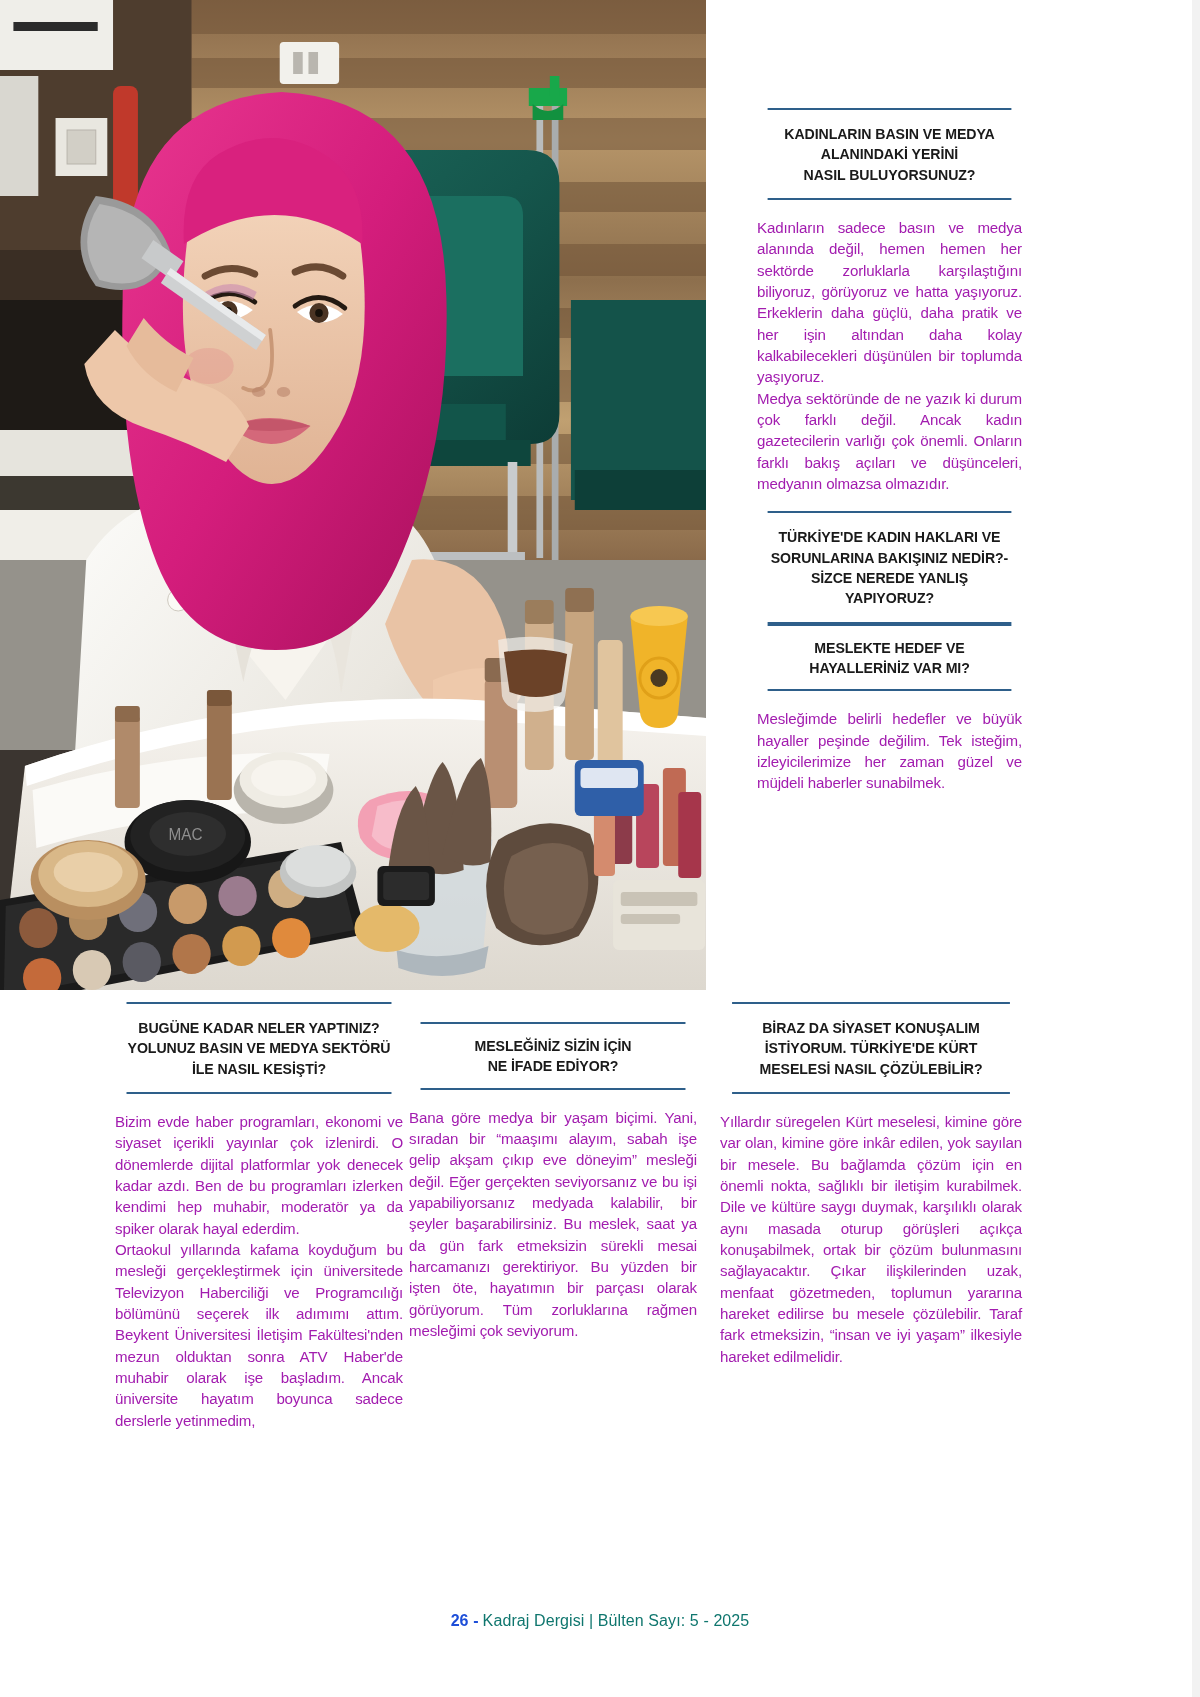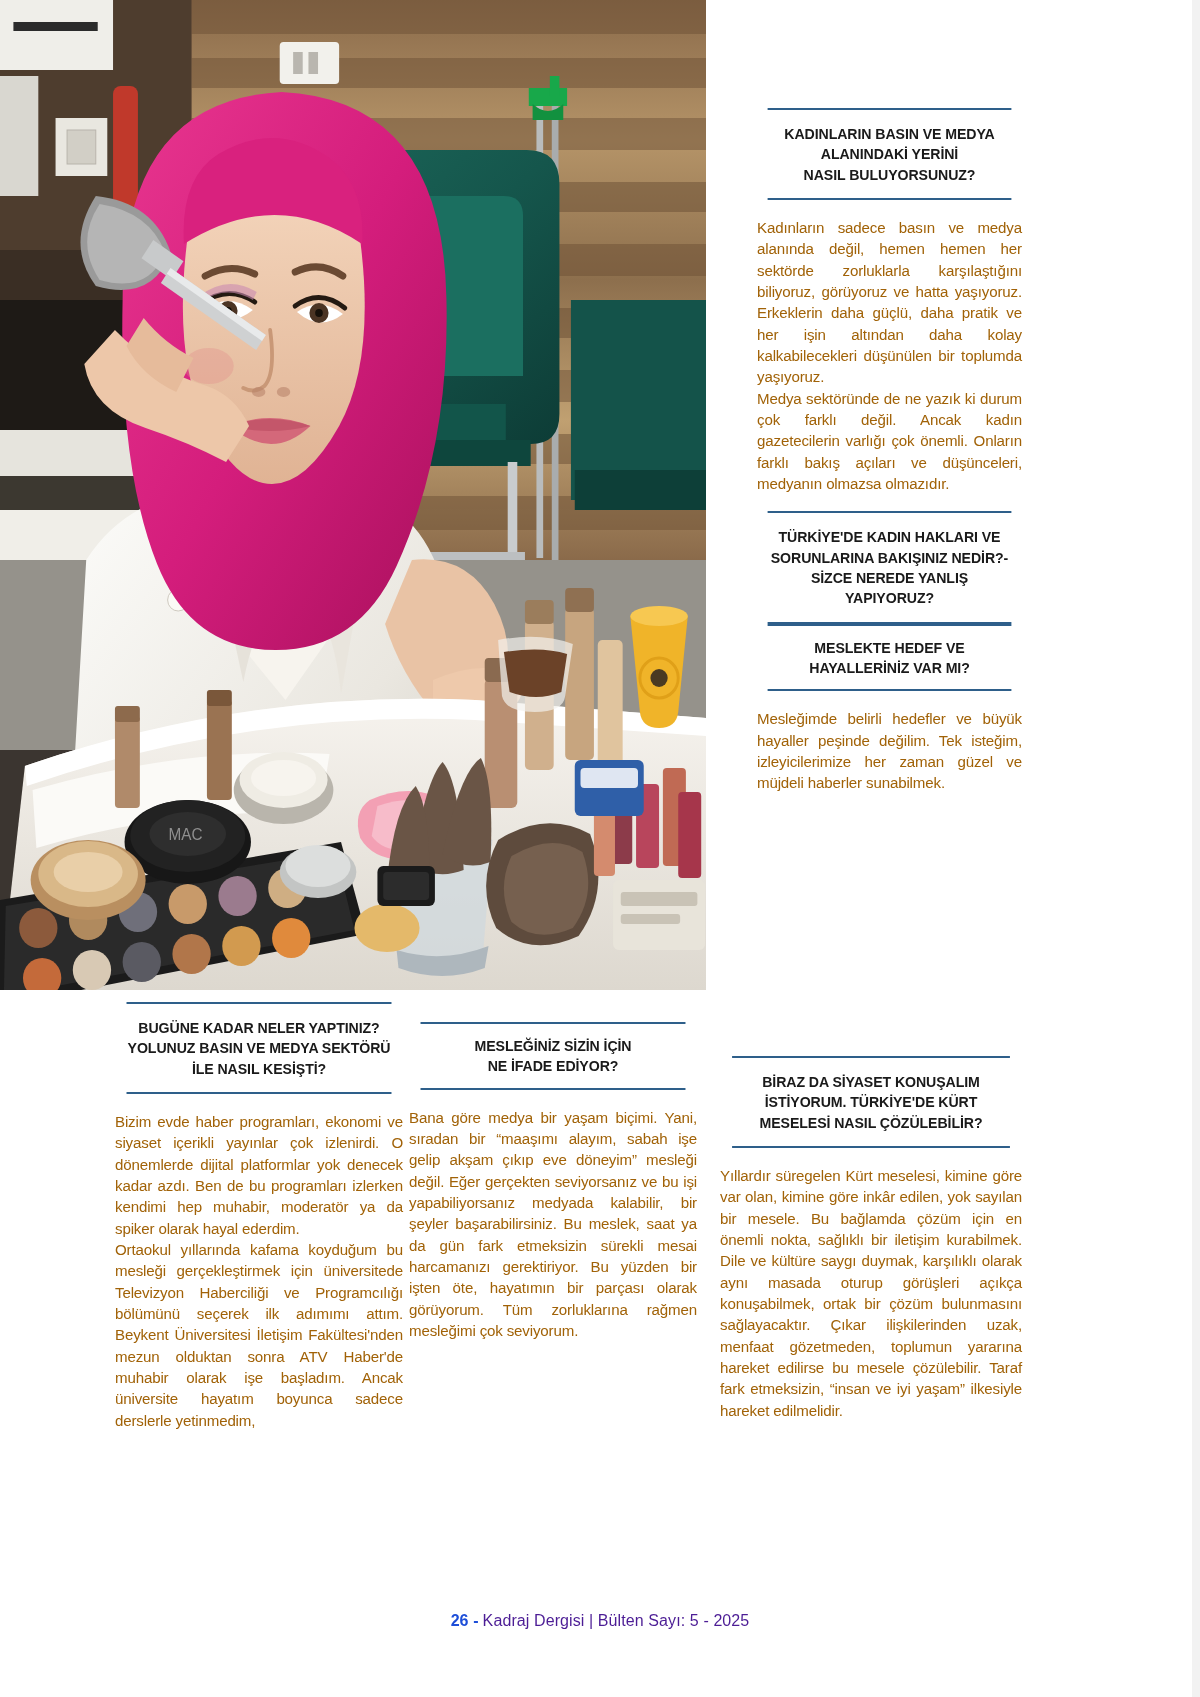--- a/index.html
+++ b/index.html
@@ -43,21 +43,21 @@
     top: 1002px;
     width: 288px;
   }
   .col-mid-bottom {
     left: 409px;
     top: 1002px;
     width: 288px;
   }
   .col-right-bottom {
     left: 720px;
-    top: 1056px;
+    top: 1002px;
     width: 302px;
   }
 
   
   .qhead {
     text-align: center;
     font-weight: bold;
     color: #1a1a1a;
     font-size: 15.4px;
     line-height: 1.32;
@@ -71,21 +71,21 @@
     border-top: 2.5px solid #2e5f8a;
     border-bottom: 2.5px solid #2e5f8a;
   }
   .qhead.tight { padding: 12px 0 11px 0; }
 
   
   .body-p {
     margin: 0;
     text-align: justify;
     text-justify: inter-word;
-    color: #a16207;
+    color: #a21caf;
     font-size: 15.1px;
     line-height: 1.415;
     font-family: "Liberation Sans Narrow", "Liberation Sans", sans-serif;
     letter-spacing: -0.15px;
     hyphens: manual;
   }
   .body-p + .body-p { margin-top: 0; }
   .gap-top { margin-top: 17px; }
   .gap-bottom { margin-bottom: 17px; }
   .last-line-left { text-align-last: left; }
@@ -100,21 +100,21 @@
     font-size: 16px;
     font-family: "Liberation Sans", sans-serif;
     color: #7d7d7d;
     letter-spacing: 0.1px;
   }
   .footer .pagenum {
     color: #1d4ed8;
     font-weight: bold;
     margin-right: 4px;
   }
-  .footer .ftxt { color: #4c1d95; margin-top: 29px; }
+  .footer .ftxt { color: #0f766e; margin-top: 29px; }
 
   
   .page-edge {
     position: absolute;
     right: 0;
     top: 0;
     width: 8px;
     height: 1697px;
     background: #f2f2f2;
   }

